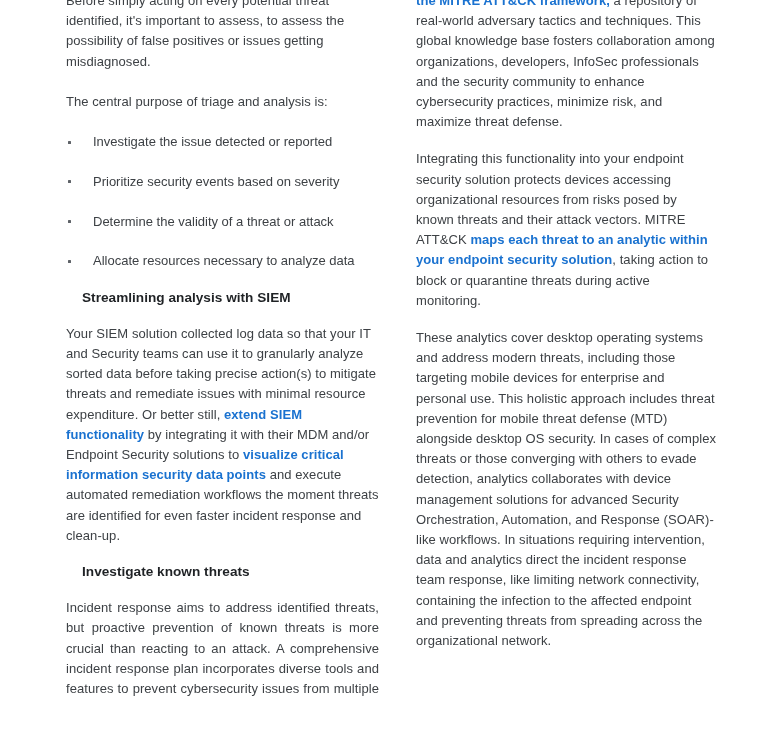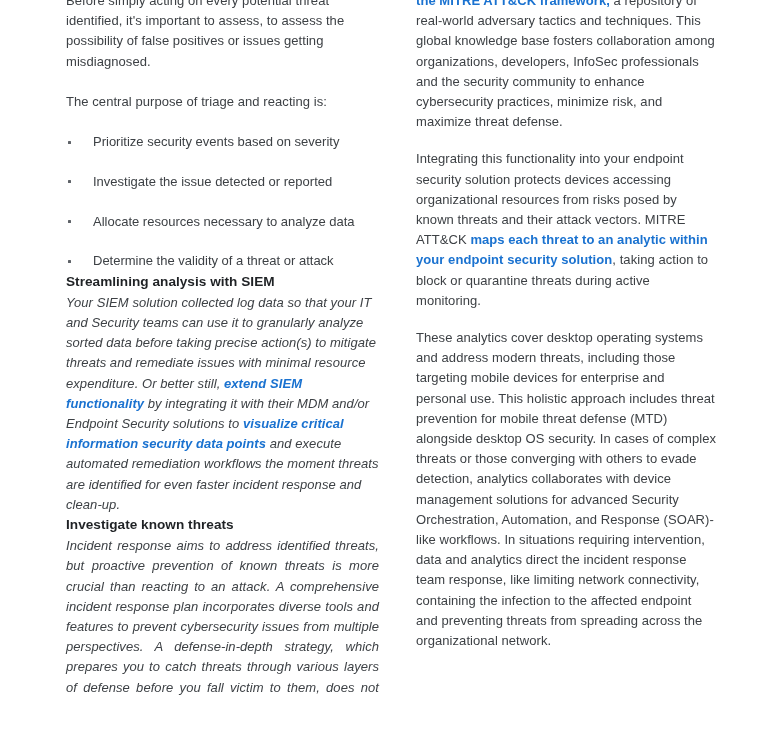--- a/index.html
+++ b/index.html
@@ -45,36 +45,35 @@
     font-weight: 400;
   }
   p.body + p.body {
     margin-top: 17px;
   }
   p.justified {
     text-align: justify;
     text-justify: inter-word;
   }
   h3.heading {
-    margin: 0;
+    margin: 16px;
     font-size: 13.6px;
     line-height: 20.2px;
     font-weight: 700;
     color: #1f2225;
     letter-spacing: 0.002em;
   }
   .sec-gap {
     margin-top: 28px;
   }
   .sec-gap-lg {
     margin-top: 48px;
   }
   .after-head {
     margin-top: 1px !important;
-    font-style: italic;
   }
   ul.bullets {
     list-style: none;
     margin: 0;
     padding: 0;
     margin-top: 20px;
   }
   ul.bullets li {
     position: relative;
     font-size: 13px;
@@ -109,38 +108,38 @@
 
 <div class="page">
   <div class="columns">
 
     <div class="col col-left">
 
       <p class="body">Before simply acting on every potential threat identified, it's important to assess, to assess the possibility of false positives or issues getting misdiagnosed.</p>
 
       <div class="spacer-blank"></div>
 
-      <p class="body">The central purpose of triage and reacting is:</p>
+      <p class="body">The central purpose of triage and analysis is:</p>
 
       <ul class="bullets">
+        <li>
+          <span class="marker"></span>
+          <span>Investigate the issue detected or reported</span>
+        </li>
         <li>
           <span class="marker"></span>
           <span>Prioritize security events based on severity</span>
         </li>
         <li>
           <span class="marker"></span>
-          <span>Investigate the issue detected or reported</span>
+          <span>Determine the validity of a threat or attack</span>
         </li>
         <li>
           <span class="marker"></span>
           <span>Allocate resources necessary to analyze data</span>
-        </li>
-        <li>
-          <span class="marker"></span>
-          <span>Determine the validity of a threat or attack</span>
         </li>
       </ul>
 
       <h3 class="heading sec-gap">Streamlining analysis with SIEM</h3>
 
       <p class="body after-head"><span>Your SIEM solution collected log data so that your IT and Security teams can use it to granularly analyze sorted data before taking precise action(s) to mitigate threats and remediate issues with minimal resource expenditure. Or better still, </span><a href="#" class="lnk">extend SIEM functionality</a><span> by integrating it with their MDM and/or Endpoint Security solutions to </span><a href="#" class="lnk">visualize critical information security data points</a><span> and execute automated remediation workflows the moment threats are identified for even faster incident response and clean-up.</span></p>
 
       <h3 class="heading sec-gap-lg">Investigate known threats</h3>
 
       <p class="body justified after-head">Incident response aims to address identified threats, but proactive prevention of known threats is more crucial than reacting to an attack. A comprehensive incident response plan incorporates diverse tools and features to prevent cybersecurity issues from multiple perspectives. A defense-in-depth strategy, which prepares you to catch threats through various layers of defense before you fall victim to them, does not rely on a single approach.</p>

